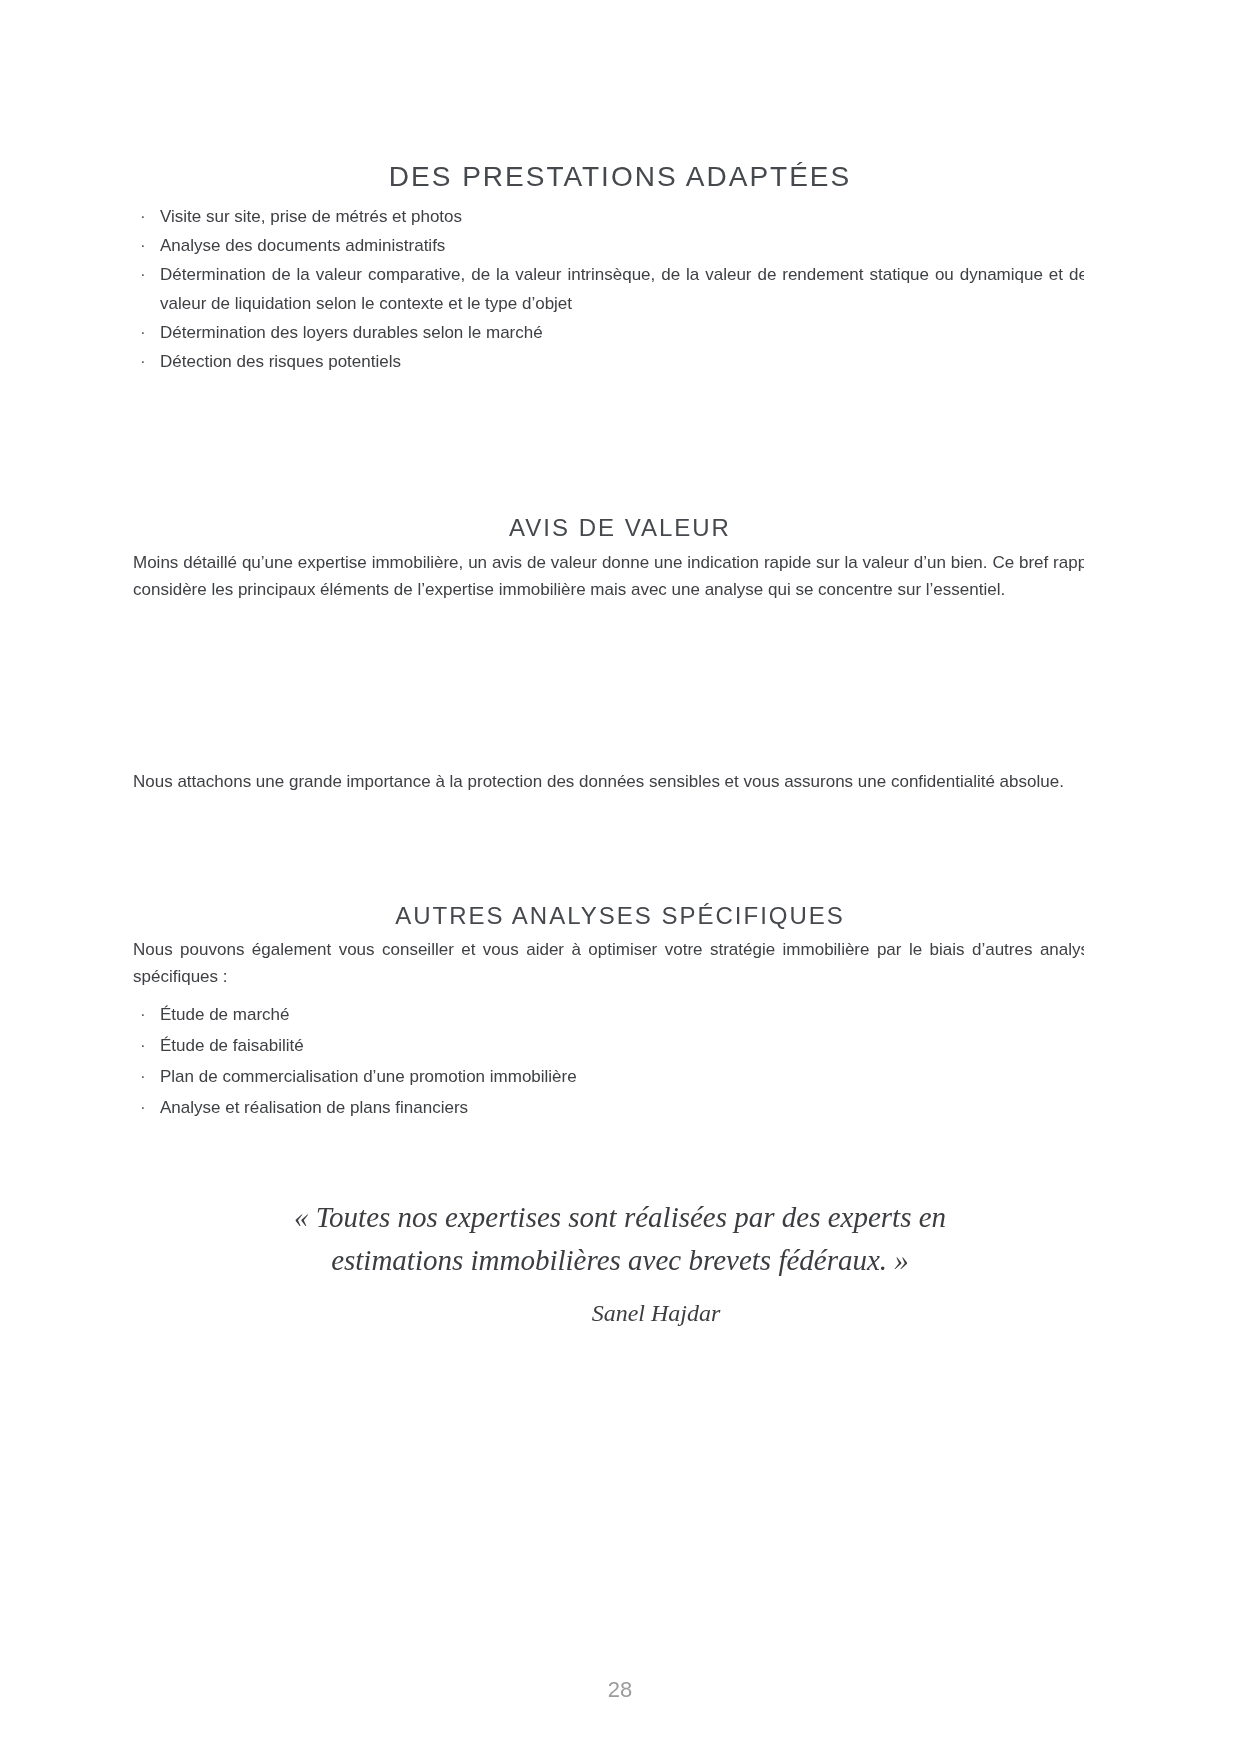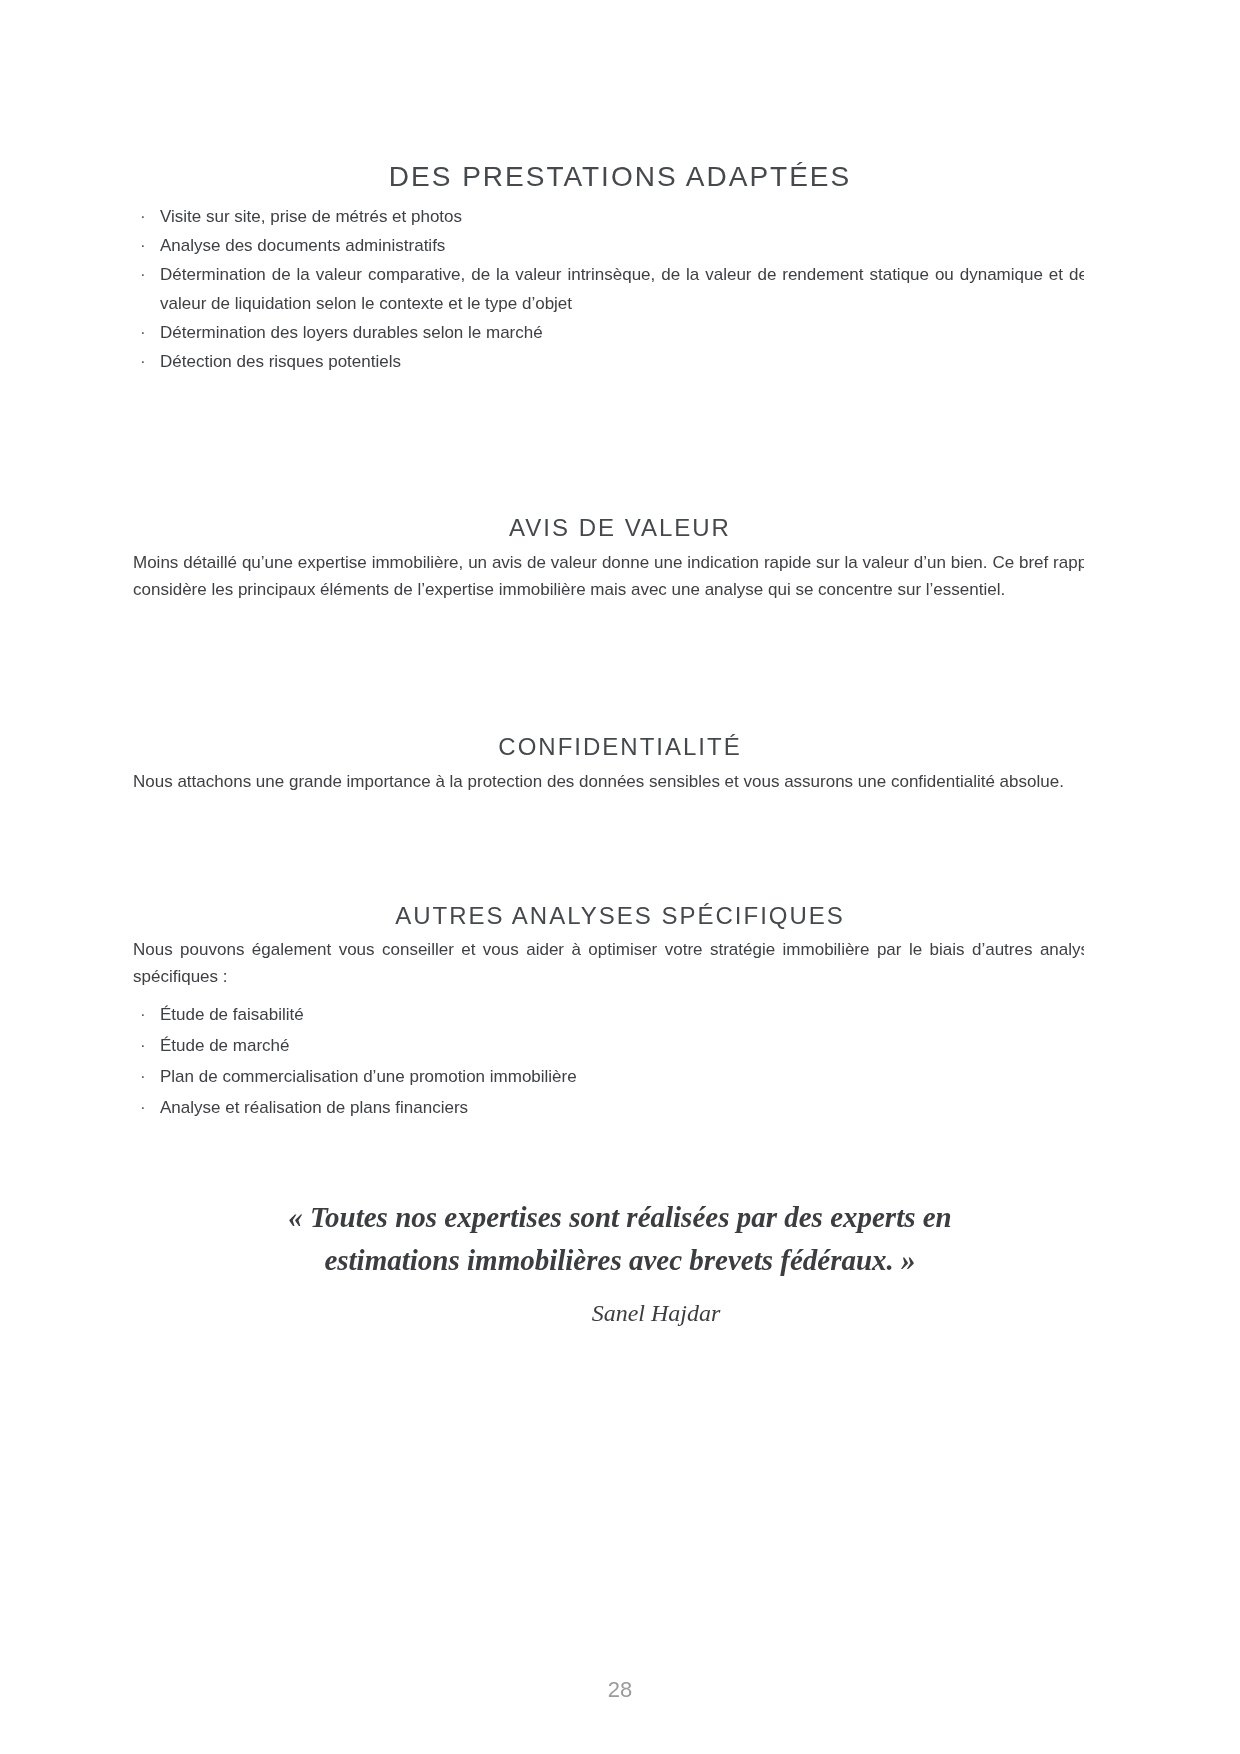--- a/index.html
+++ b/index.html
@@ -72,21 +72,21 @@
   .quote {
     position: absolute;
     left: 0;
     width: 1240px;
     text-align: center;
     font-family: "Liberation Serif", serif;
     font-style: italic;
     color: #3c3d40;
     font-size: 29px;
     line-height: 43px;
-    font-weight: 700;
+    font-weight: 400;
   }
   .quote-author {
     position: absolute;
     left: 0;
     width: 1240px;
     text-align: center;
     font-family: "Liberation Serif", serif;
     font-style: italic;
     color: #3c3d40;
     font-size: 24px;
@@ -117,31 +117,30 @@
     <li>Analyse des documents administratifs</li>
     <li>Détermination de la valeur comparative, de la valeur intrinsèque, de la valeur de rendement statique ou dynamique et de la valeur de liquidation selon le contexte et le type d’objet</li>
     <li>Détermination des loyers durables selon le marché</li>
     <li>Détection des risques potentiels</li>
   </ul>
 
   <h2 class="heading" style="top:492px;">AVIS DE VALEUR</h2>
 
   <p class="para col" style="top:549px;">Moins détaillé qu’une expertise immobilière, un avis de valeur donne une indication rapide sur la valeur d’un bien. Ce bref rapport considère les principaux éléments de l’expertise immobilière mais avec une analyse qui se concentre sur l’essentiel.</p>
 
-  <h2 class="heading" style="top:711px;">CONFIDENTIALITÉ</h2>
 
   <p class="para single-line col" style="top:768px;">Nous attachons une grande importance à la protection des données sensibles et vous assurons une confidentialité absolue.</p>
 
   <h2 class="heading" style="top:880px;">AUTRES ANALYSES SPÉCIFIQUES</h2>
 
   <p class="para col" style="top:936px;">Nous pouvons également vous conseiller et vous aider à optimiser votre stratégie immobilière par le biais d’autres analyses spécifiques :</p>
 
   <ul class="bullets wide col" style="top:999px;">
+    <li>Étude de marché</li>
     <li>Étude de faisabilité</li>
-    <li>Étude de marché</li>
     <li>Plan de commercialisation d’une promotion immobilière</li>
     <li>Analyse et réalisation de plans financiers</li>
   </ul>
 
   <div class="quote" style="top:1196px;">
     <div>« Toutes nos expertises sont réalisées par des experts en</div>
     <div>estimations immobilières avec brevets fédéraux. »</div>
   </div>
 
   <div class="quote-author" style="top:1298px;">Sanel Hajdar</div>

